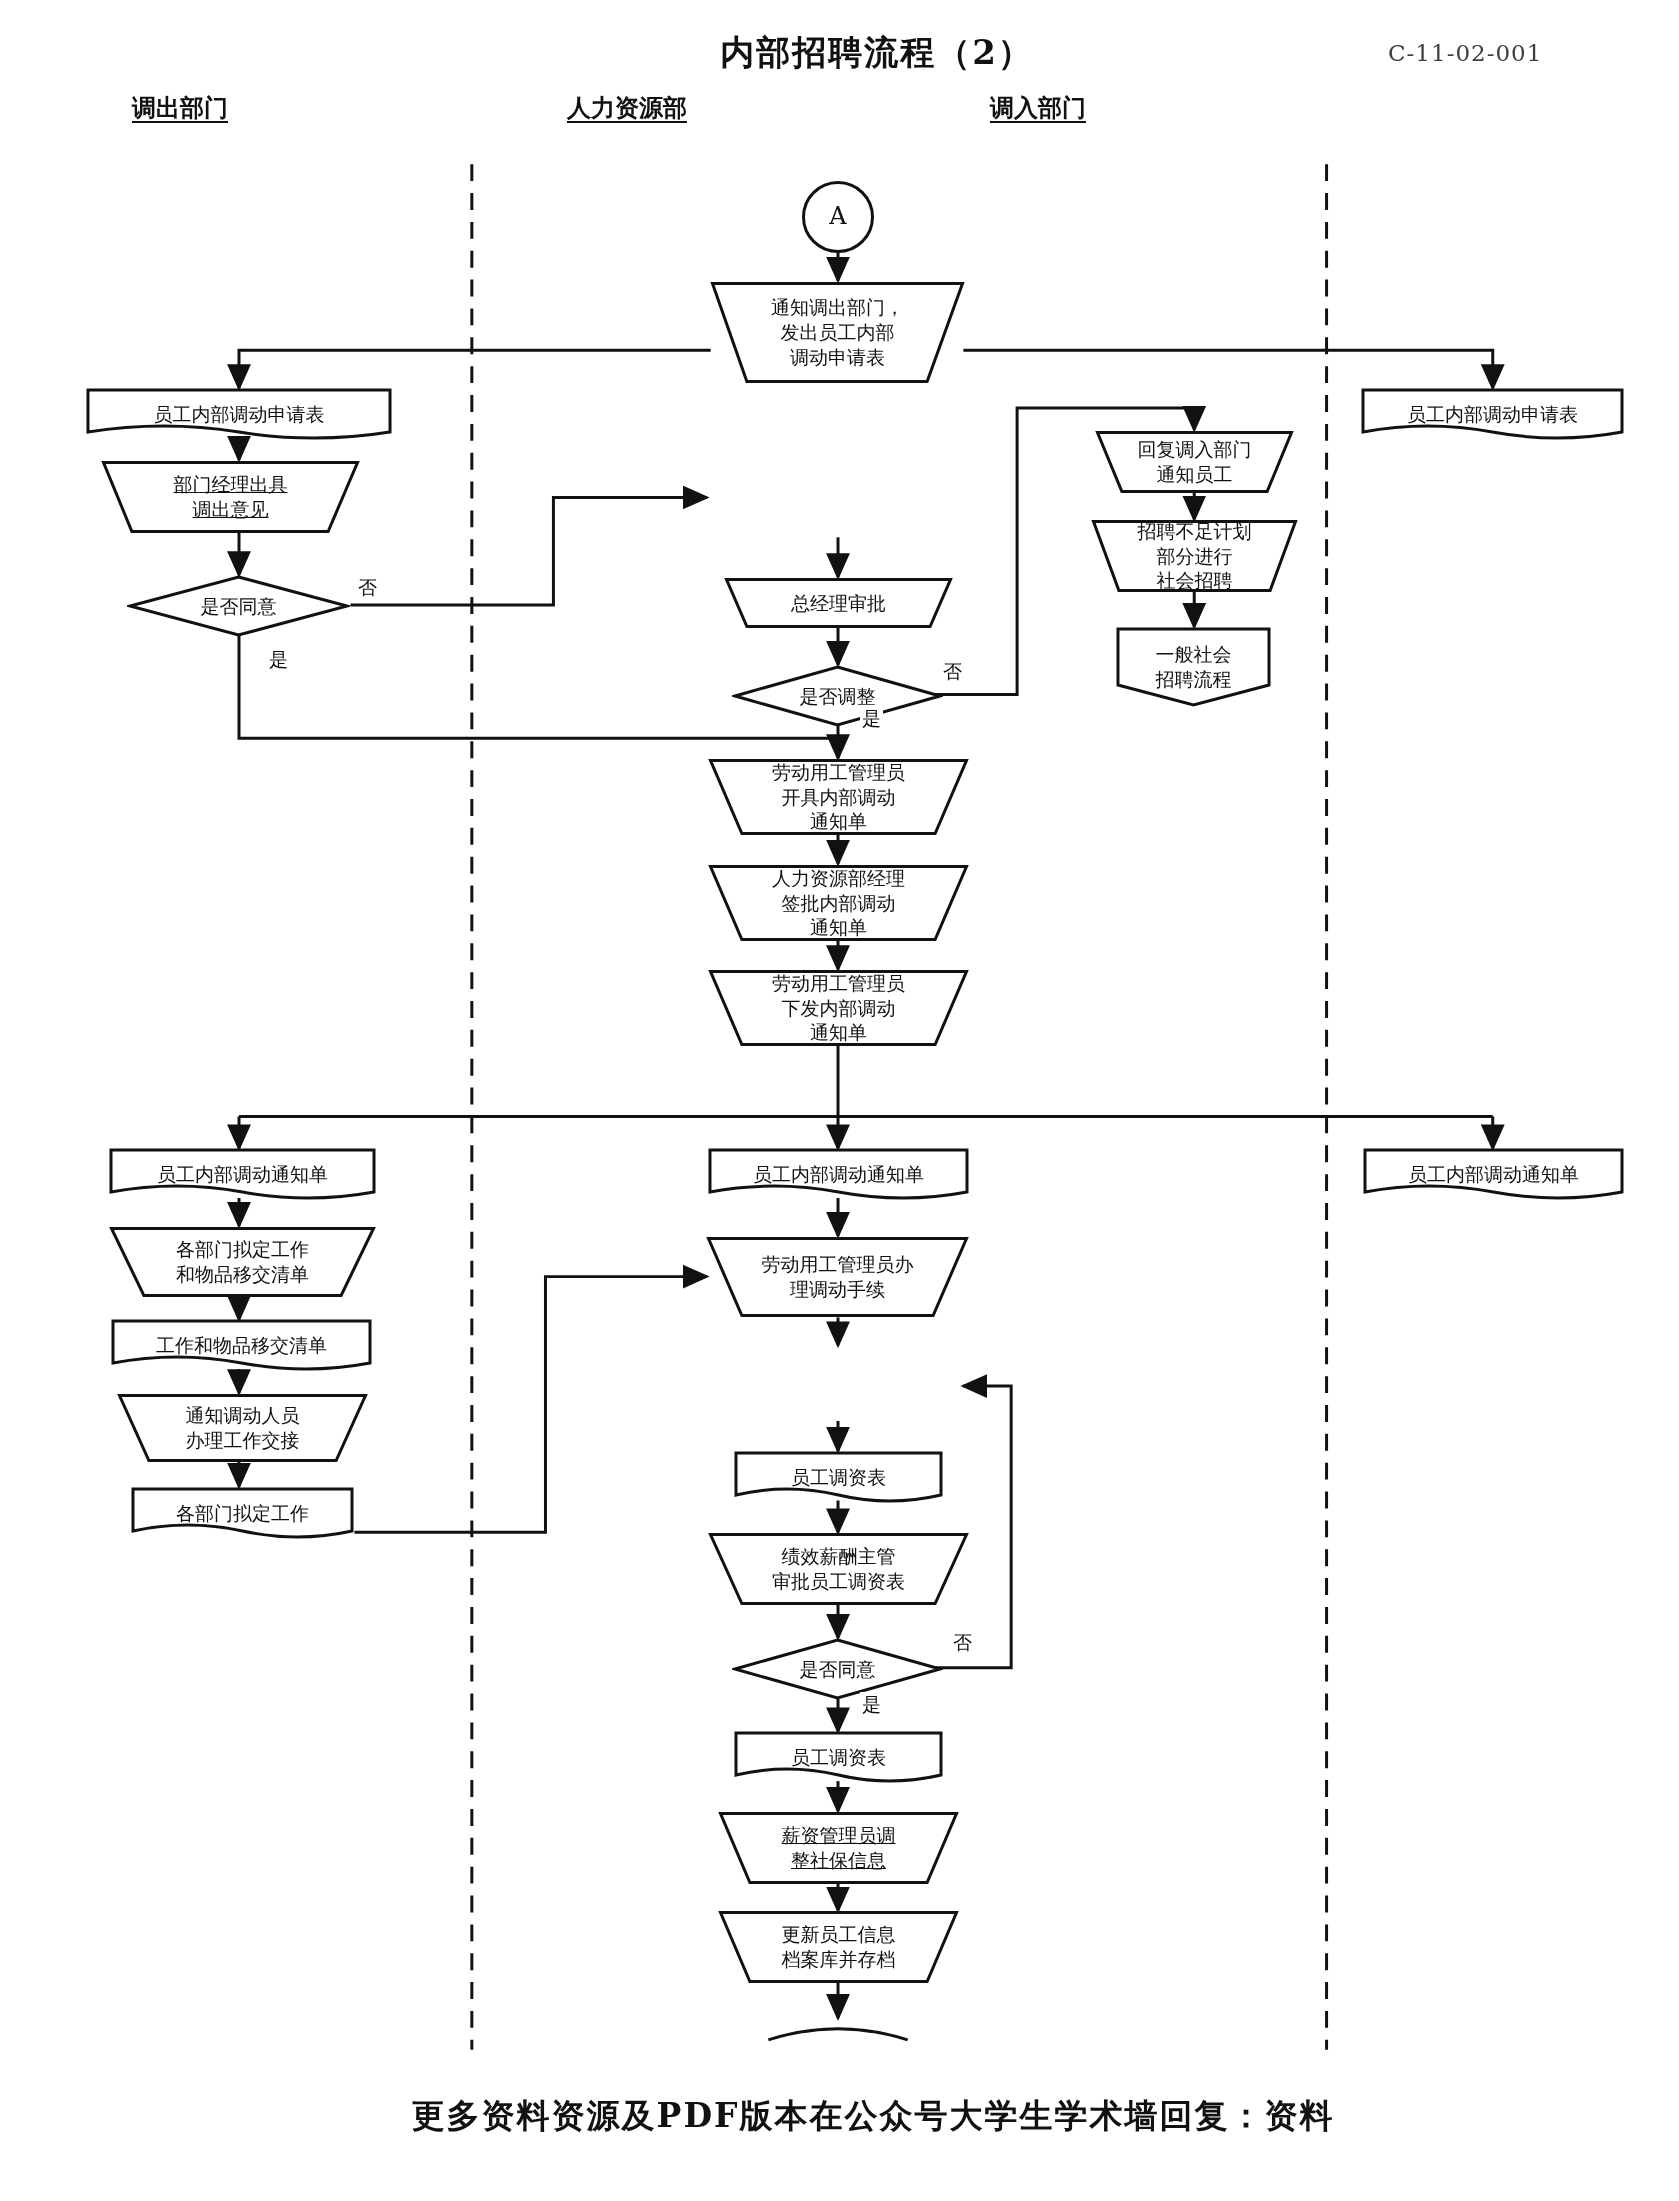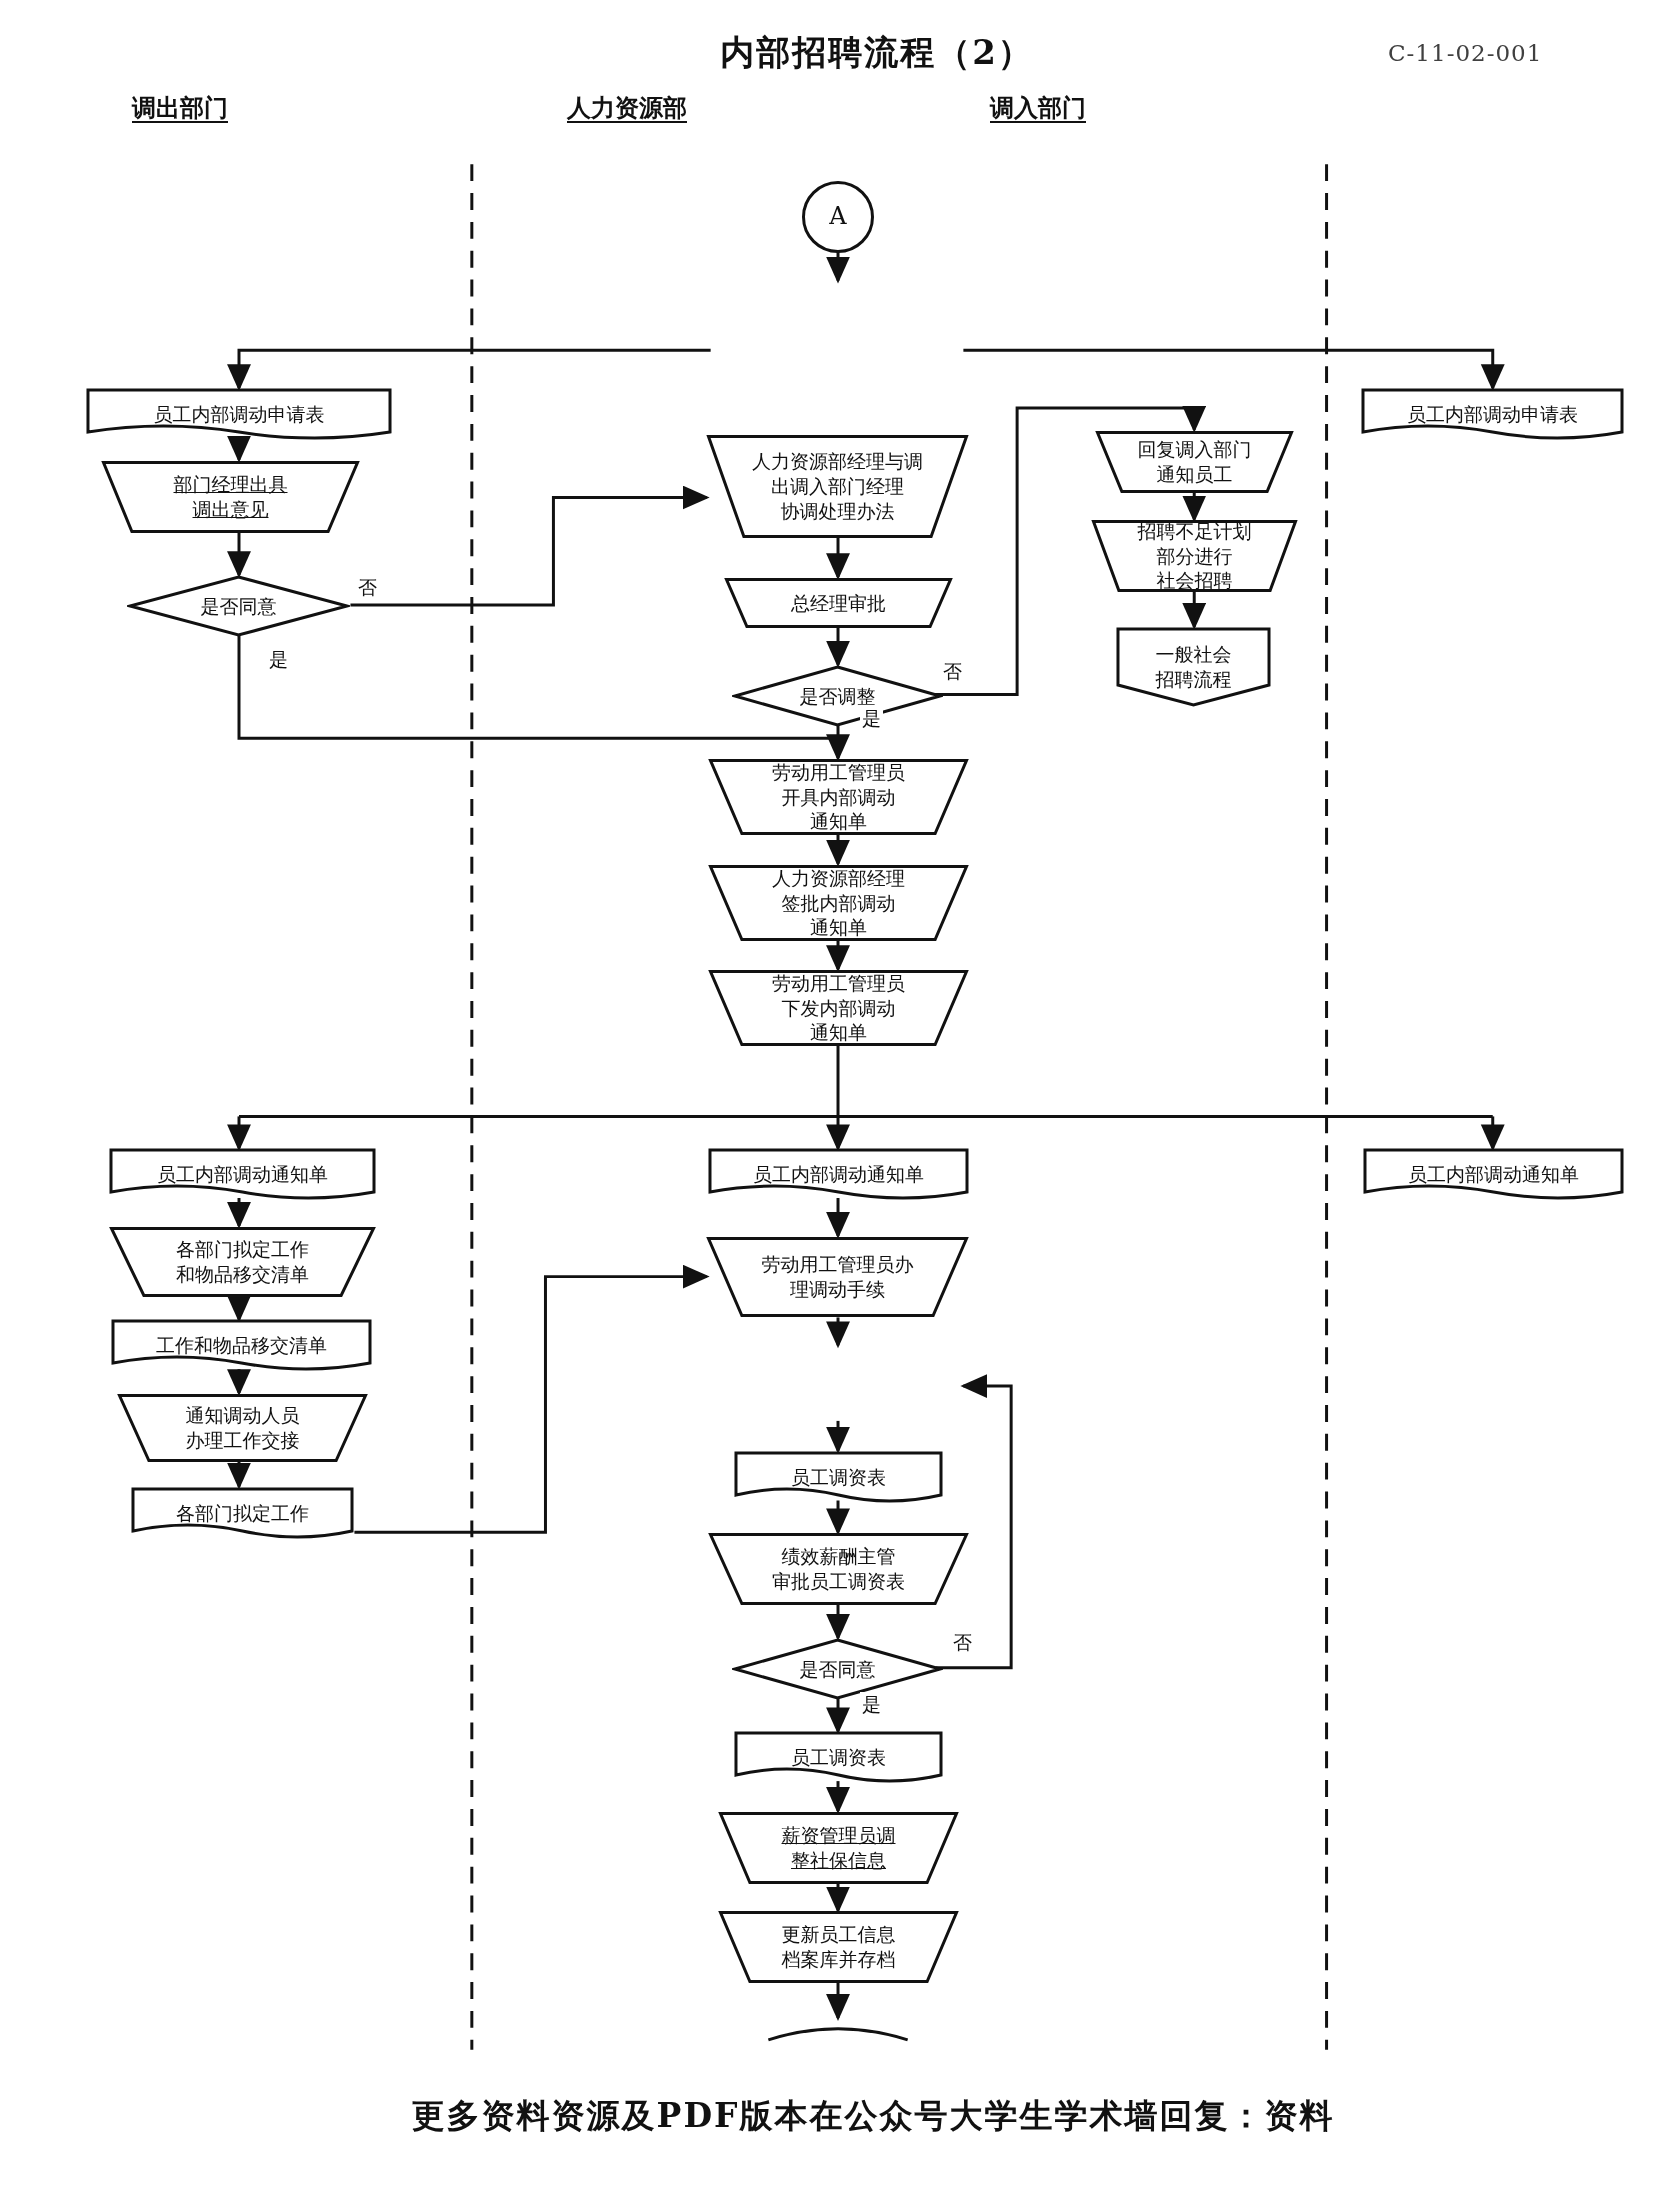--- a/index.html
+++ b/index.html
@@ -165,20 +165,28 @@
 
       <path d="M842,1992 L842,2028" marker-end="url(#ar)"></path>
       <path d="M772,2050 q70,-22 140,0" stroke-width="3"></path>
     </g>
   </svg>
 
   <div class="node shape-circle" style="left:802px;top:181px;width:72px;height:72px;">
     <span class="txt">A</span>
   </div>
 
+  <div class="node shape-trap" style="left:710px;top:281px;width:255px;height:103px;">
+    <svg viewBox="0 0 256 104" preserveAspectRatio="none">
+        <polygon points="2.5,2.5 253.5,2.5 218,101.5 37,101.5" fill="#fff" stroke="#111" stroke-width="3" vector-effect="non-scaling-stroke"></polygon>
+      </svg>
+    <span class="txt">通知调出部门，
+发出员工内部
+调动申请表</span>
+  </div>
 
   <div class="node shape-doc" style="left:86px;top:388px;width:306px;height:52px;">
     <svg viewBox="0 0 308 52" preserveAspectRatio="none">
         <path d="M2,2 H306 V44 q-76,12 -152,0 q-76,-12 -152,0 Z" fill="#fff" stroke="#111" stroke-width="3" vector-effect="non-scaling-stroke"></path>
       </svg>
     <span class="txt">员工内部调动申请表</span>
   </div>
 
   <div class="node shape-doc" style="left:1361px;top:388px;width:263px;height:52px;">
     <svg viewBox="0 0 264 52" preserveAspectRatio="none">
@@ -195,28 +203,20 @@
 调出意见</span>
   </div>
 
   <div class="node shape-diamond" style="left:127px;top:575px;width:223px;height:62px;">
     <svg viewBox="0 0 224 62" preserveAspectRatio="none">
         <polygon points="112,2 221,31 112,60 3,31" fill="#fff" stroke="#111" stroke-width="3" vector-effect="non-scaling-stroke"></polygon>
       </svg>
     <span class="txt">是否同意</span>
   </div>
 
-  <div class="node shape-trap" style="left:706px;top:434px;width:263px;height:105px;">
-    <svg viewBox="0 0 264 106" preserveAspectRatio="none">
-        <polygon points="2.5,2.5 261.5,2.5 226,103.5 38,103.5" fill="#fff" stroke="#111" stroke-width="3" vector-effect="non-scaling-stroke"></polygon>
-      </svg>
-    <span class="txt">人力资源部经理与调
-出调入部门经理
-协调处理办法</span>
-  </div>
 
   <div class="node shape-trap" style="left:724px;top:577px;width:229px;height:52px;">
     <svg viewBox="0 0 230 52" preserveAspectRatio="none">
         <polygon points="2.5,2.5 227.5,2.5 207,49.5 23,49.5" fill="#fff" stroke="#111" stroke-width="3" vector-effect="non-scaling-stroke"></polygon>
       </svg>
     <span class="txt">总经理审批</span>
   </div>
 
   <div class="node shape-diamond" style="left:732px;top:665px;width:211px;height:62px;">
     <svg viewBox="0 0 212 62" preserveAspectRatio="none">

